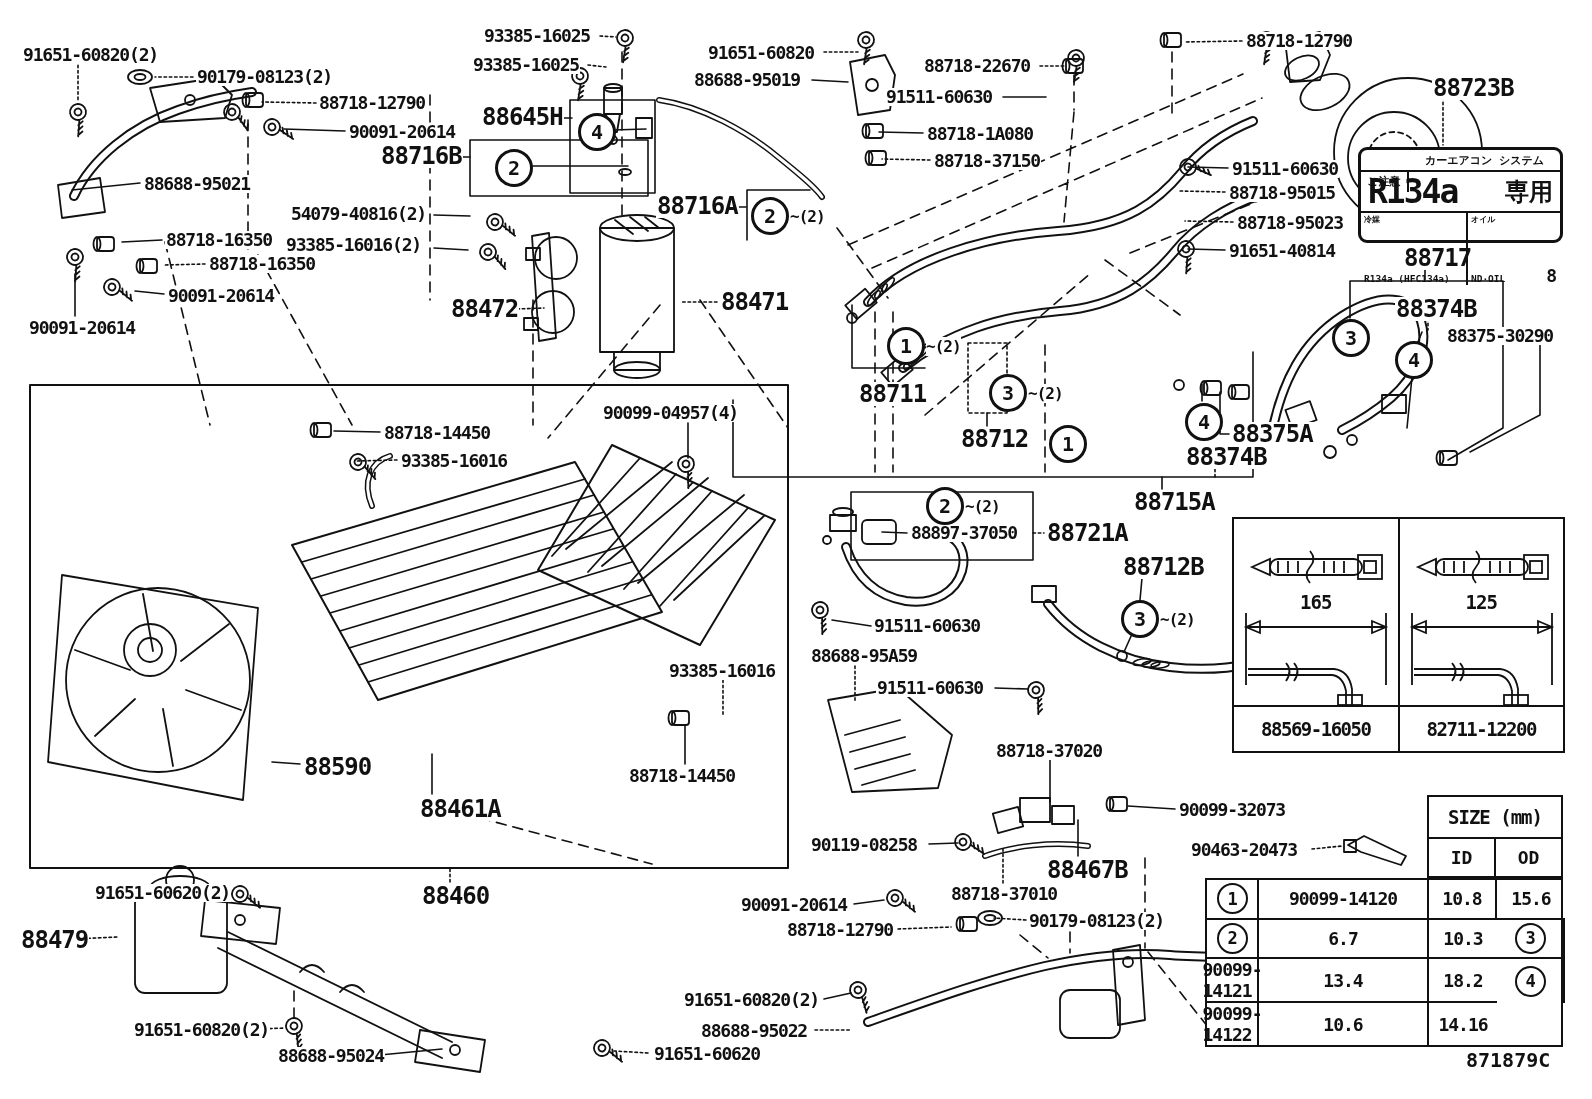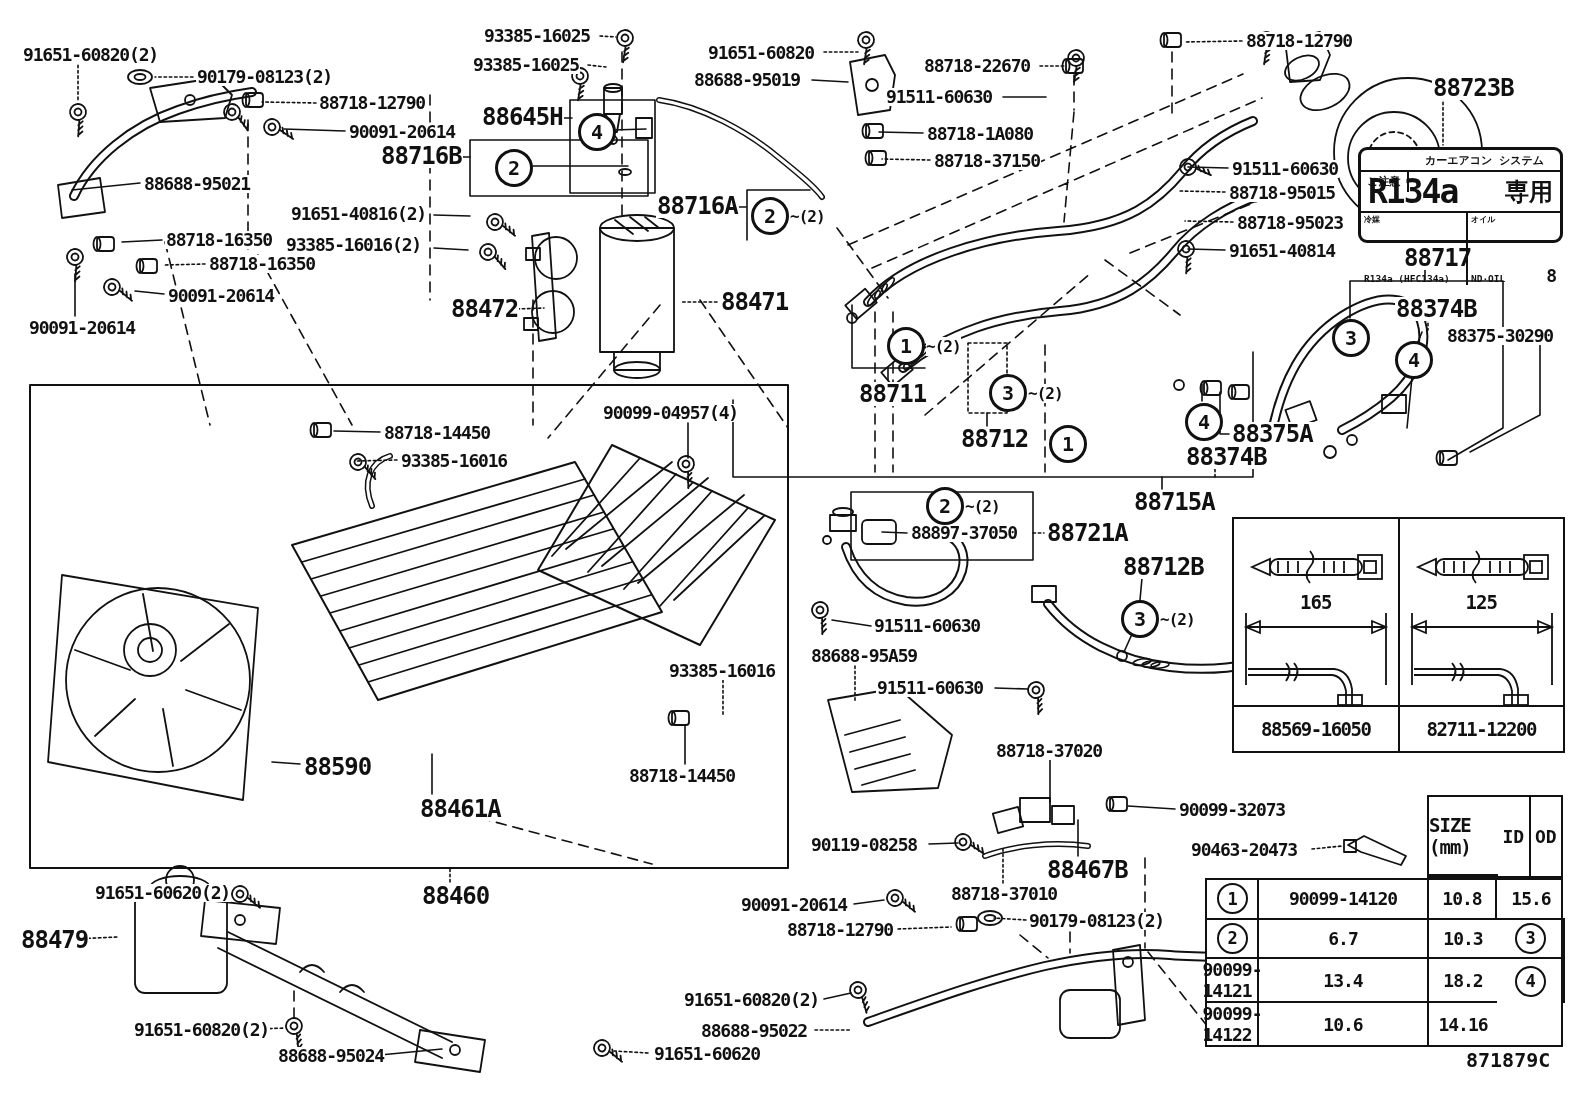--- a/index.html
+++ b/index.html
@@ -35,21 +35,21 @@
          display:flex;background:#fff;z-index:4;box-sizing:border-box;}
   .clamp-col{flex:1;position:relative;display:flex;flex-direction:column;}
   .clamp-col:first-child{border-right:2.5px solid #111;}
   .clamp-art{flex:1;position:relative;}
   .clamp-art svg{position:absolute;left:0;top:0;}
   .dim{position:absolute;left:0;top:72px;width:100%;text-align:center;font-weight:bold;font-size:19px;letter-spacing:-1px;}
   .clamp-part{height:44px;border-top:2.5px solid #111;display:flex;align-items:center;justify-content:center;
               font-weight:bold;font-size:19px;letter-spacing:-1.5px;}
   
   #size-head{position:absolute;left:1427px;top:795px;width:136px;height:83px;border:2.5px solid #111;
-             background:#fff;z-index:4;box-sizing:border-box;display:flex;flex-direction:row;}
+             background:#fff;z-index:4;box-sizing:border-box;display:flex;flex-direction:column;}
   #size-head .t{flex:1.1;display:flex;align-items:center;justify-content:center;font-weight:bold;font-size:19px;
                 border-bottom:2.5px solid #111;letter-spacing:-1px;}
   #size-head .hb{flex:1;display:flex;}
   #size-head .hb div{flex:1;display:flex;align-items:center;justify-content:center;font-weight:bold;font-size:18px;}
   #size-head .hb div:first-child{border-right:2.5px solid #111;}
   #size-body{position:absolute;left:1205px;top:878px;width:358px;height:169px;border:2.5px solid #111;
              background:#fff;z-index:4;box-sizing:border-box;display:grid;
              grid-template-rows:repeat(4,1fr);grid-template-columns:52px 170px 68px 68px;}
   #size-body .cell{display:flex;align-items:center;justify-content:center;font-weight:bold;font-size:18px;
                    letter-spacing:-1px;border-right:2px solid #111;border-bottom:2px solid #111;}
@@ -386,21 +386,21 @@
     <div class="cell bot">10.6</div>
     <div class="cell last bot">14.16</div>
   </div>
 
   <div id="code">871879C</div>
 <div class="lbl" style="left: 22px; top: 46px;">91651-60820(2)</div>
     <div class="lbl" style="left: 196px; top: 68px;">90179-08123(2)</div>
     <div class="lbl" style="left: 318px; top: 94px;">88718-12790</div>
     <div class="lbl" style="left: 348px; top: 123px;">90091-20614</div>
     <div class="lbl" style="left: 143px; top: 175px;">88688-95021</div>
-    <div class="lbl" style="left: 290px; top: 205px;">91651-40816(2)</div>
+    <div class="lbl" style="left: 290px; top: 205px;">54079-40816(2)</div>
     <div class="lbl" style="left: 165px; top: 231px;">88718-16350</div>
     <div class="lbl" style="left: 285px; top: 236px;">93385-16016(2)</div>
     <div class="lbl" style="left: 208px; top: 255px;">88718-16350</div>
     <div class="lbl" style="left: 167px; top: 287px;">90091-20614</div>
     <div class="lbl" style="left: 28px; top: 319px;">90091-20614</div>
     <div class="lbl" style="left: 483px; top: 27px;">93385-16025</div>
     <div class="lbl" style="left: 472px; top: 56px;">93385-16025</div>
     <div class="lbl" style="left: 707px; top: 44px;">91651-60820</div>
     <div class="lbl" style="left: 693px; top: 71px;">88688-95019</div>
     <div class="lbl" style="left: 923px; top: 57px;">88718-22670</div>

